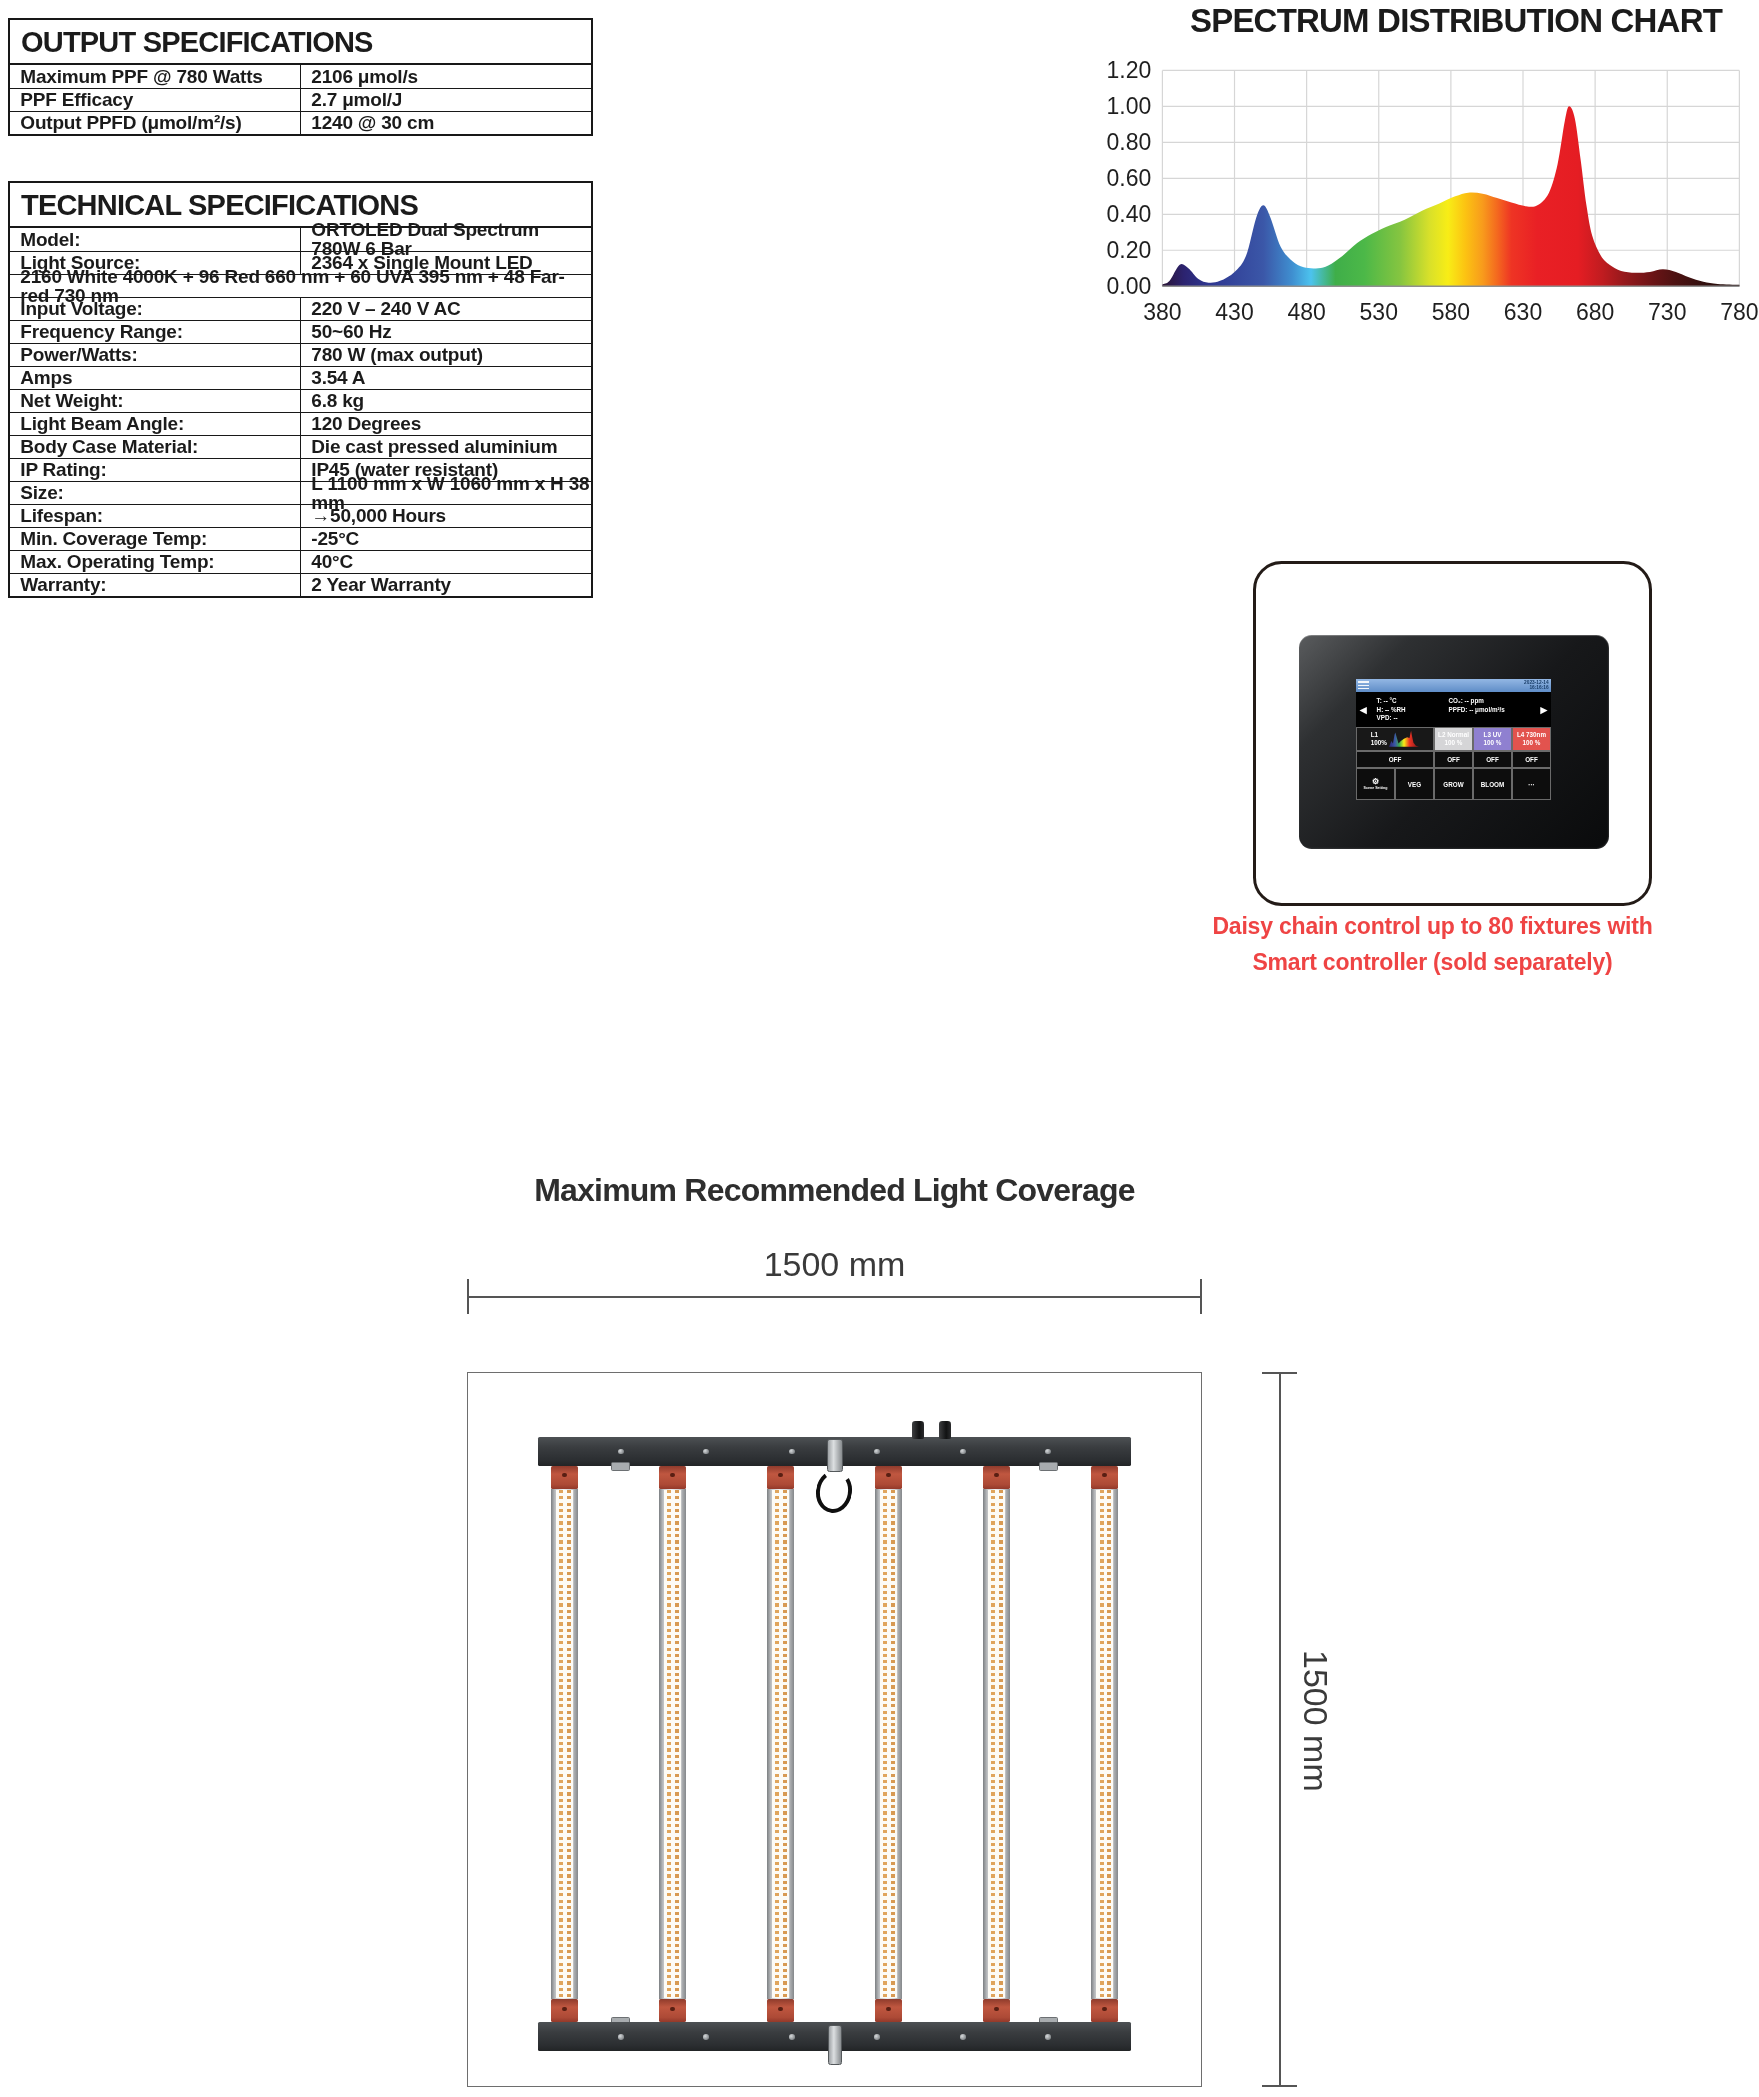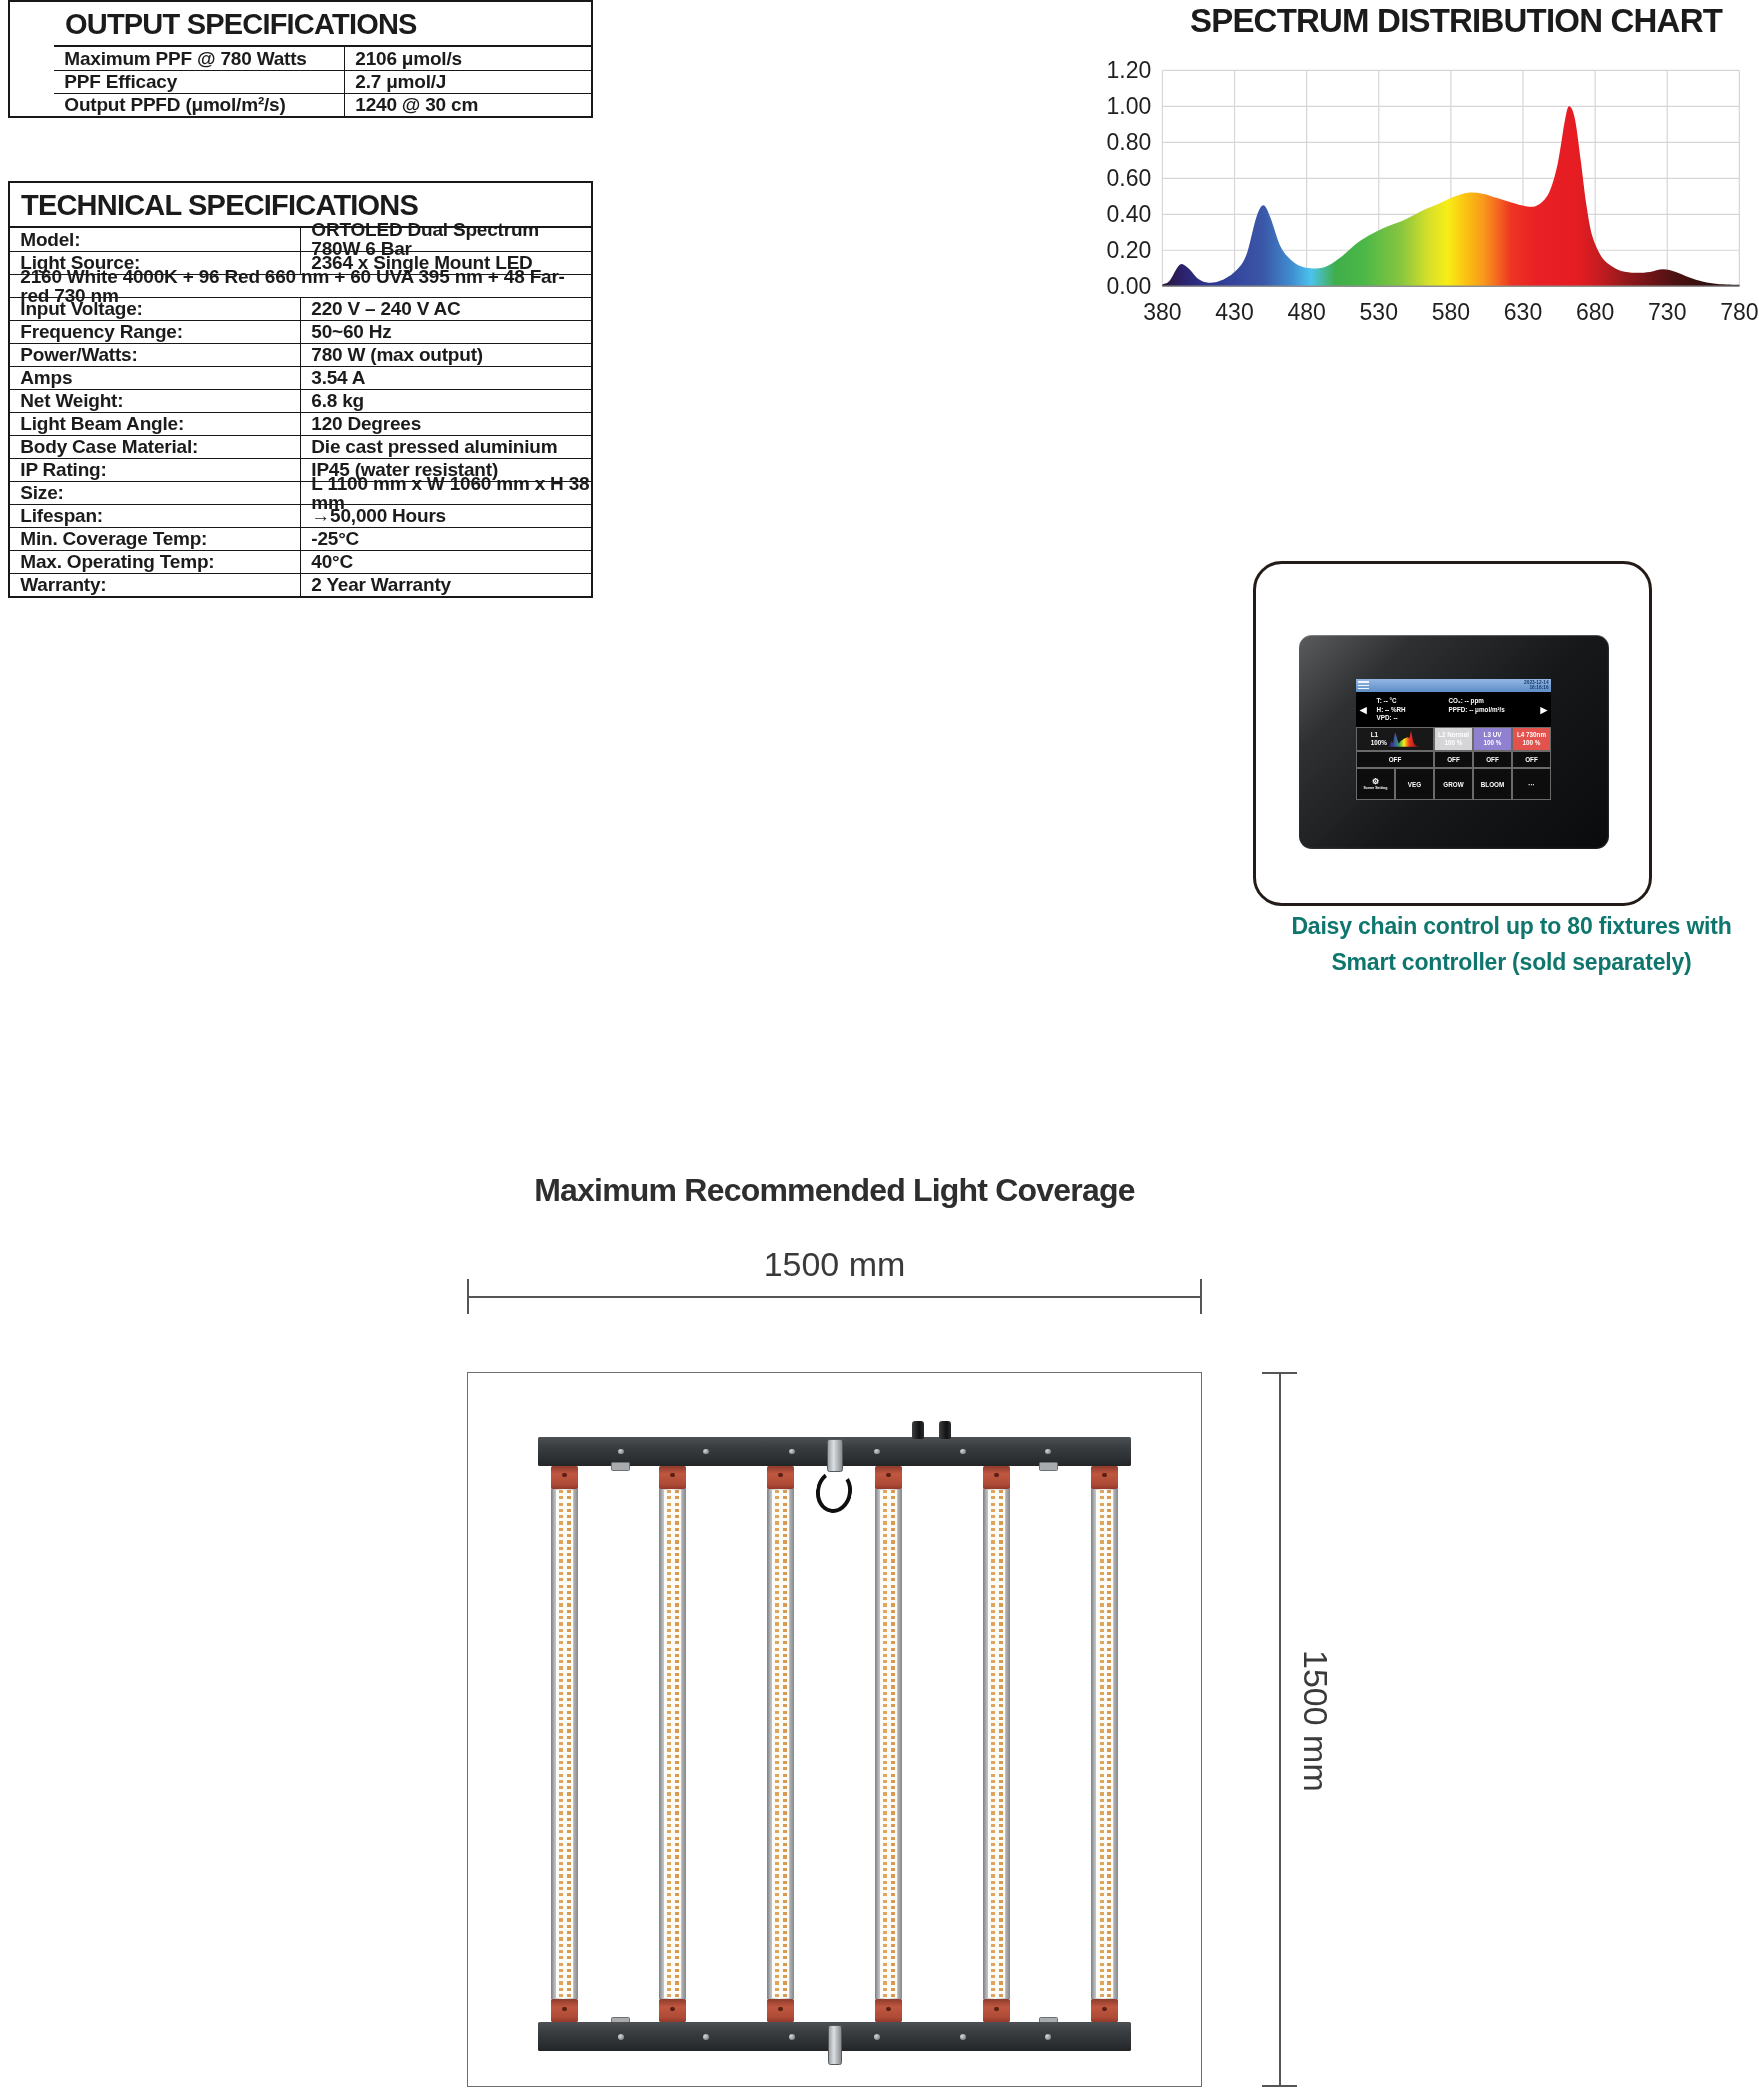--- a/index.html
+++ b/index.html
@@ -2,21 +2,21 @@
 <html style="font-size:12.7px"><head>
 <meta charset="utf-8">
 <style>
   * { margin:0; padding:0; box-sizing:border-box; }
   html,body { background:#ffffff; }
   body { font-family:"Liberation Sans", sans-serif; color:#1b1b1b; }
   .page { position:relative; width:1760px; height:2097px; background:#fff; overflow:hidden; }
 
   
   .spec-table { position:absolute; left:8px; width:585px; border:2.4px solid #181818; background:#fff; }
-  .spec-table.output { top:0;padding-left:44px; }
+  .spec-table.output { top:18px; }
   .spec-table.tech { top:181px; }
   .t-title { font-size:29px; font-weight:700; letter-spacing:-0.8px; padding:5.6px 11px 4px 11px; border-bottom:2.4px solid #181818; }
   .spec-rows .spec-row { display:flex; align-items:stretch; height:23px; border-top:1.6px solid #181818; }
   .spec-rows .spec-row:first-child { border-top:none; }
   .cell { display:flex; align-items:center; font-size:19px; font-weight:600; letter-spacing:-0.2px; line-height:1; }
   .cell-label { width:290px; padding-left:10.3px; }
   .cell-value { flex:1; padding-left:10.3px; border-left:1.6px solid #181818; }
   .spec-row.full .cell-label { width:100%; padding-right:0; }
 
   
@@ -44,21 +44,21 @@
   .ch-l2 { background:#d5d5d7; }
   .ch-l3 { background:#8f80d0; }
   .ch-l4 { background:#e2534e; }
   .scr-off { height:17.5px; display:flex; }
   .off-cell { border:0.8px solid #6a6a6a; background:#0d0d0d; color:#fff; font-size:6.3px; font-weight:700; display:flex; align-items:center; justify-content:center; }
   .off-cell.w { width:40%; } .off-cell.n { width:20%; }
   .scr-modes { flex:1; display:flex; }
   .mode { width:20%; border:0.8px solid #6a6a6a; background:#0d0d0d; color:#fff; font-size:6.3px; font-weight:700; display:flex; align-items:center; justify-content:center; flex-direction:column; }
   .mode .gear { font-size:8px; line-height:1; }
   .mode .scene-label { font-size:3.6px; font-weight:600; }
-  .ctrl-caption { position:absolute; left:1264px; top:909px; width:495px; text-align:center; font-size:23px; font-weight:600; line-height:1.55; color:#0f766e; letter-spacing:-0.2px; }
+  .ctrl-caption { position:absolute; left:1185px; top:909px; width:495px; text-align:center; font-size:23px; font-weight:600; line-height:1.55; color:#ef4444; letter-spacing:-0.2px; }
 
   
   .cov-title { position:absolute; left:438px; top:1172px; width:793px; text-align:center; font-size:32px; font-weight:700; letter-spacing:-0.8px; color:#2e2e2e; }
   .dim-h-label { position:absolute; left:676px; top:1245px; width:317px; text-align:center; font-size:34px; color:#3a3a3a; }
   .dim-h-line { position:absolute; left:467px; top:1296px; width:735px; height:1.6px; background:#555; }
   .dim-h-line::before, .dim-h-line::after { content:""; position:absolute; top:-16.7px; width:1.6px; height:35px; background:#555; }
   .dim-h-line::before { left:0; } .dim-h-line::after { right:0; }
   .cov-square { position:absolute; left:467px; top:1372px; width:735px; height:715px; border:1.6px solid #6e6e6e; }
   .dim-v-line { position:absolute; left:1279px; top:1372px; width:1.6px; height:715px; background:#555; }
   .dim-v-line::before, .dim-v-line::after { content:""; position:absolute; left:-16.7px; width:35px; height:1.6px; background:#555; }

